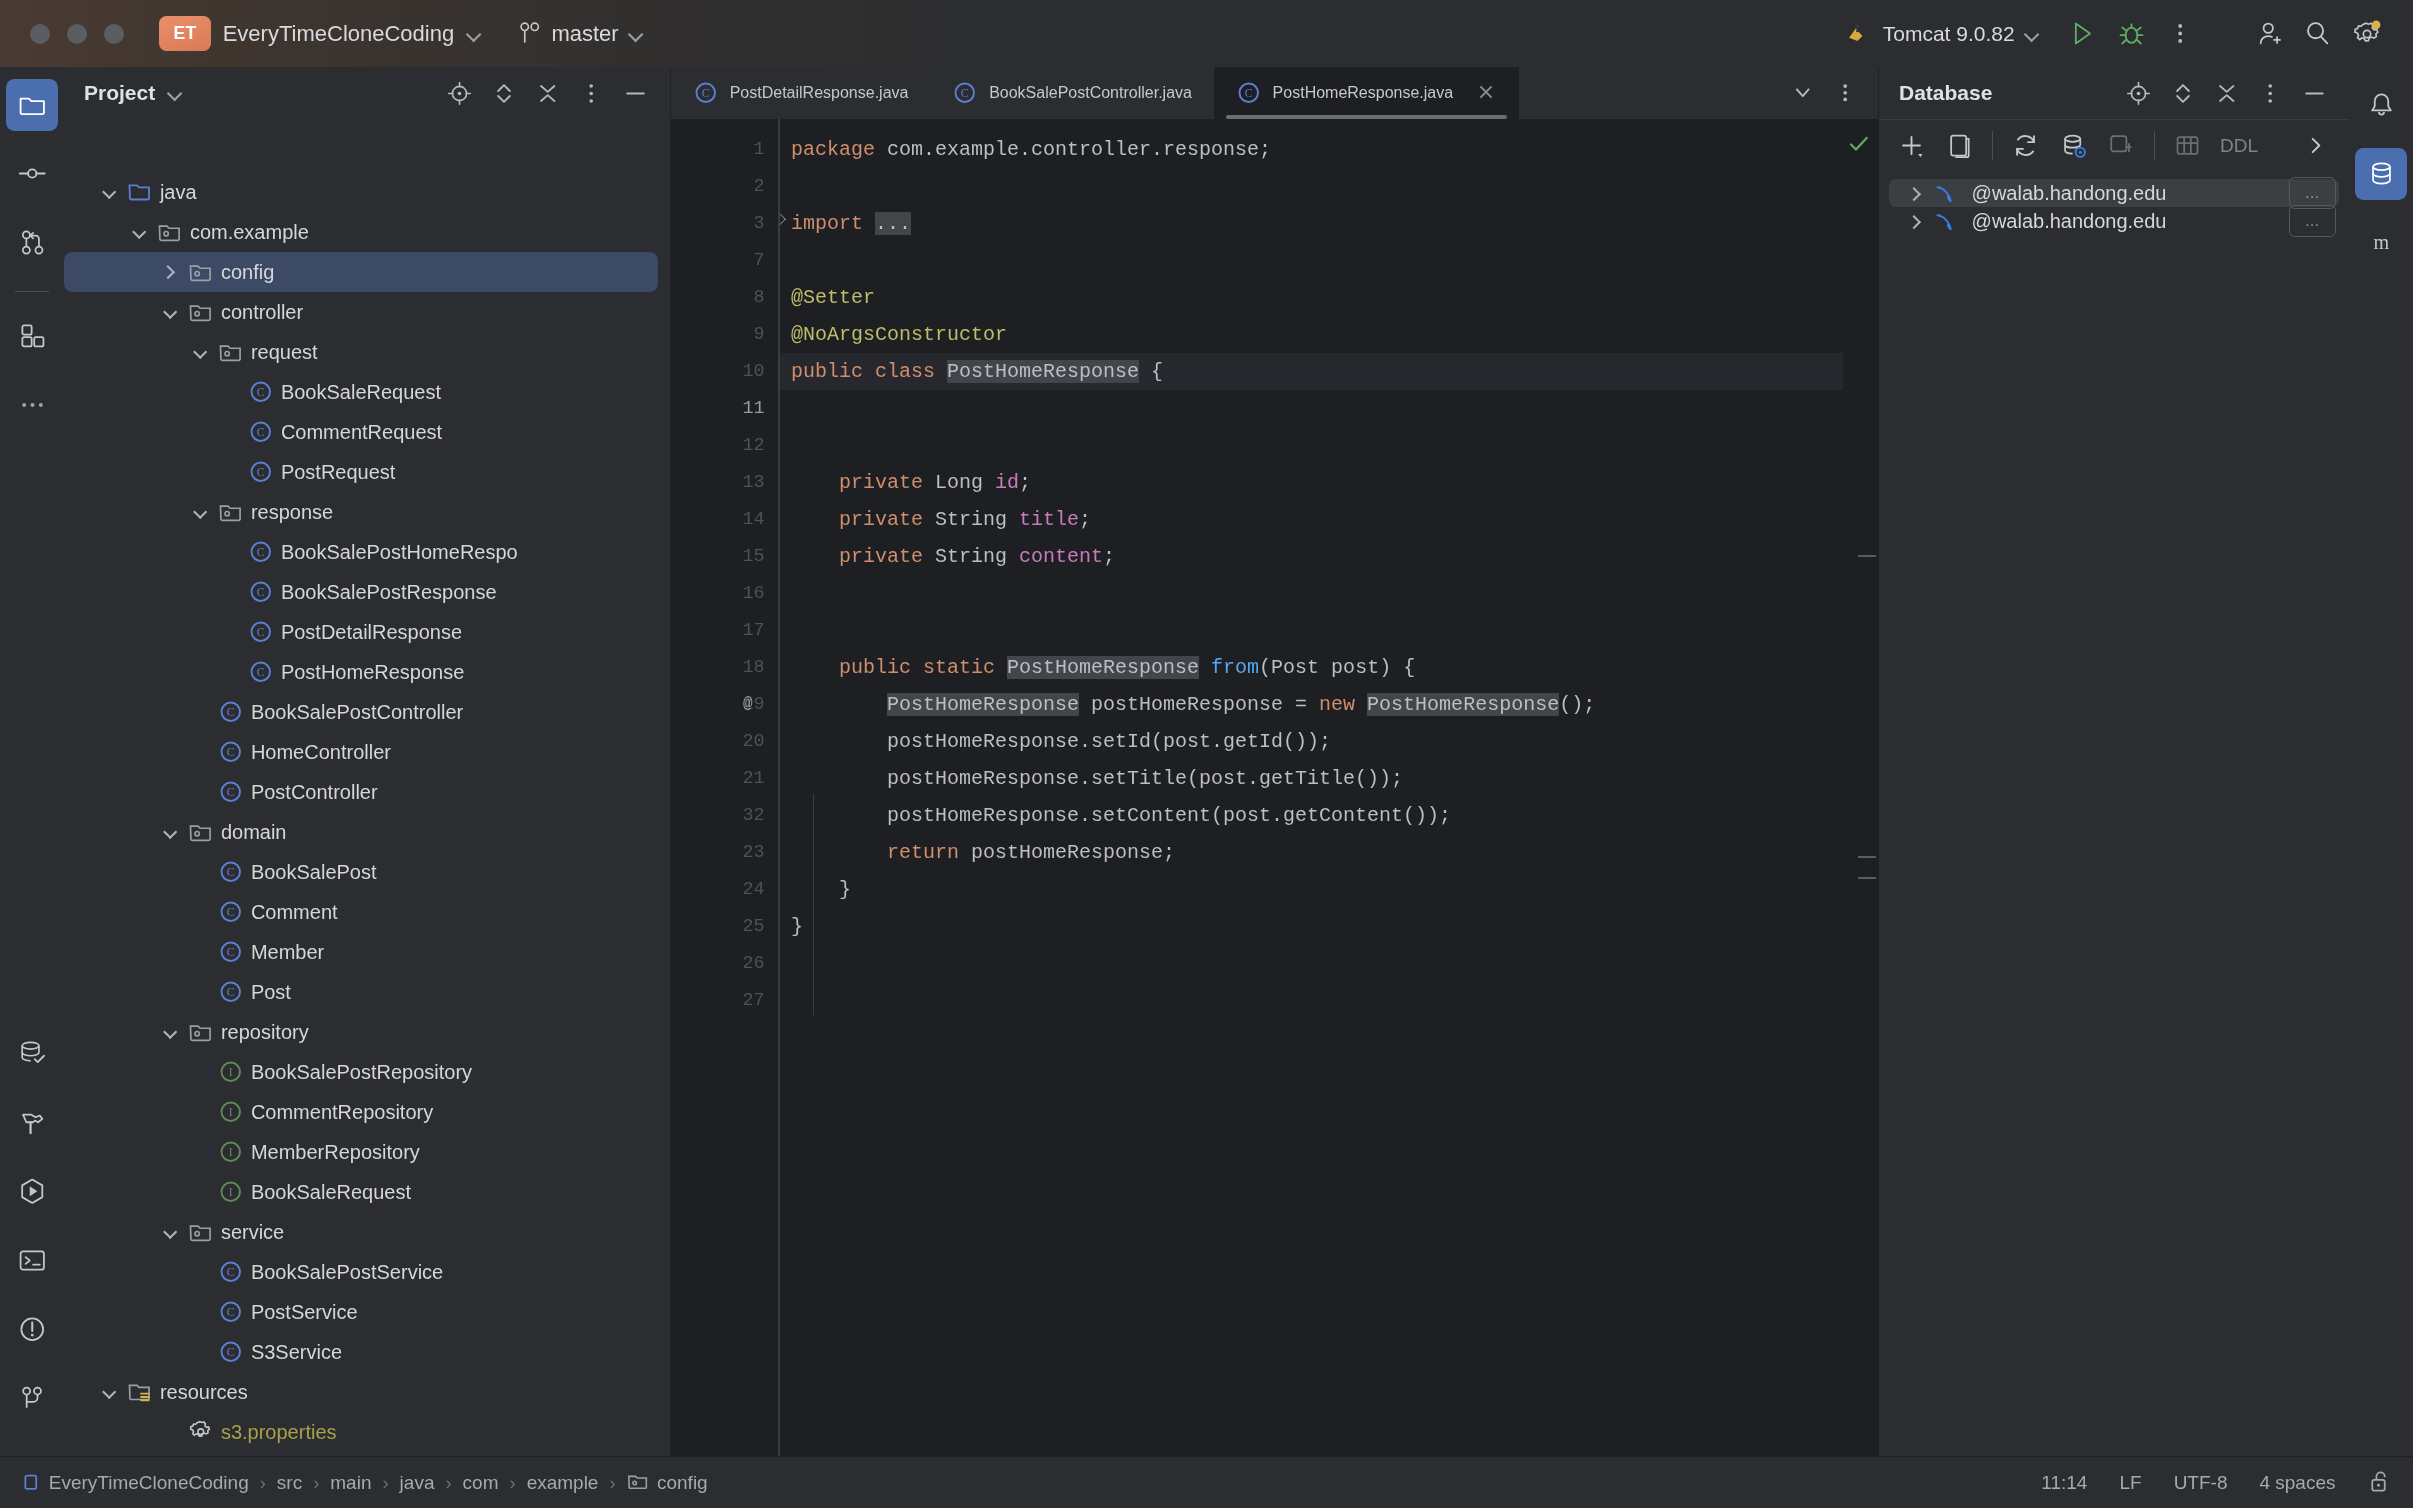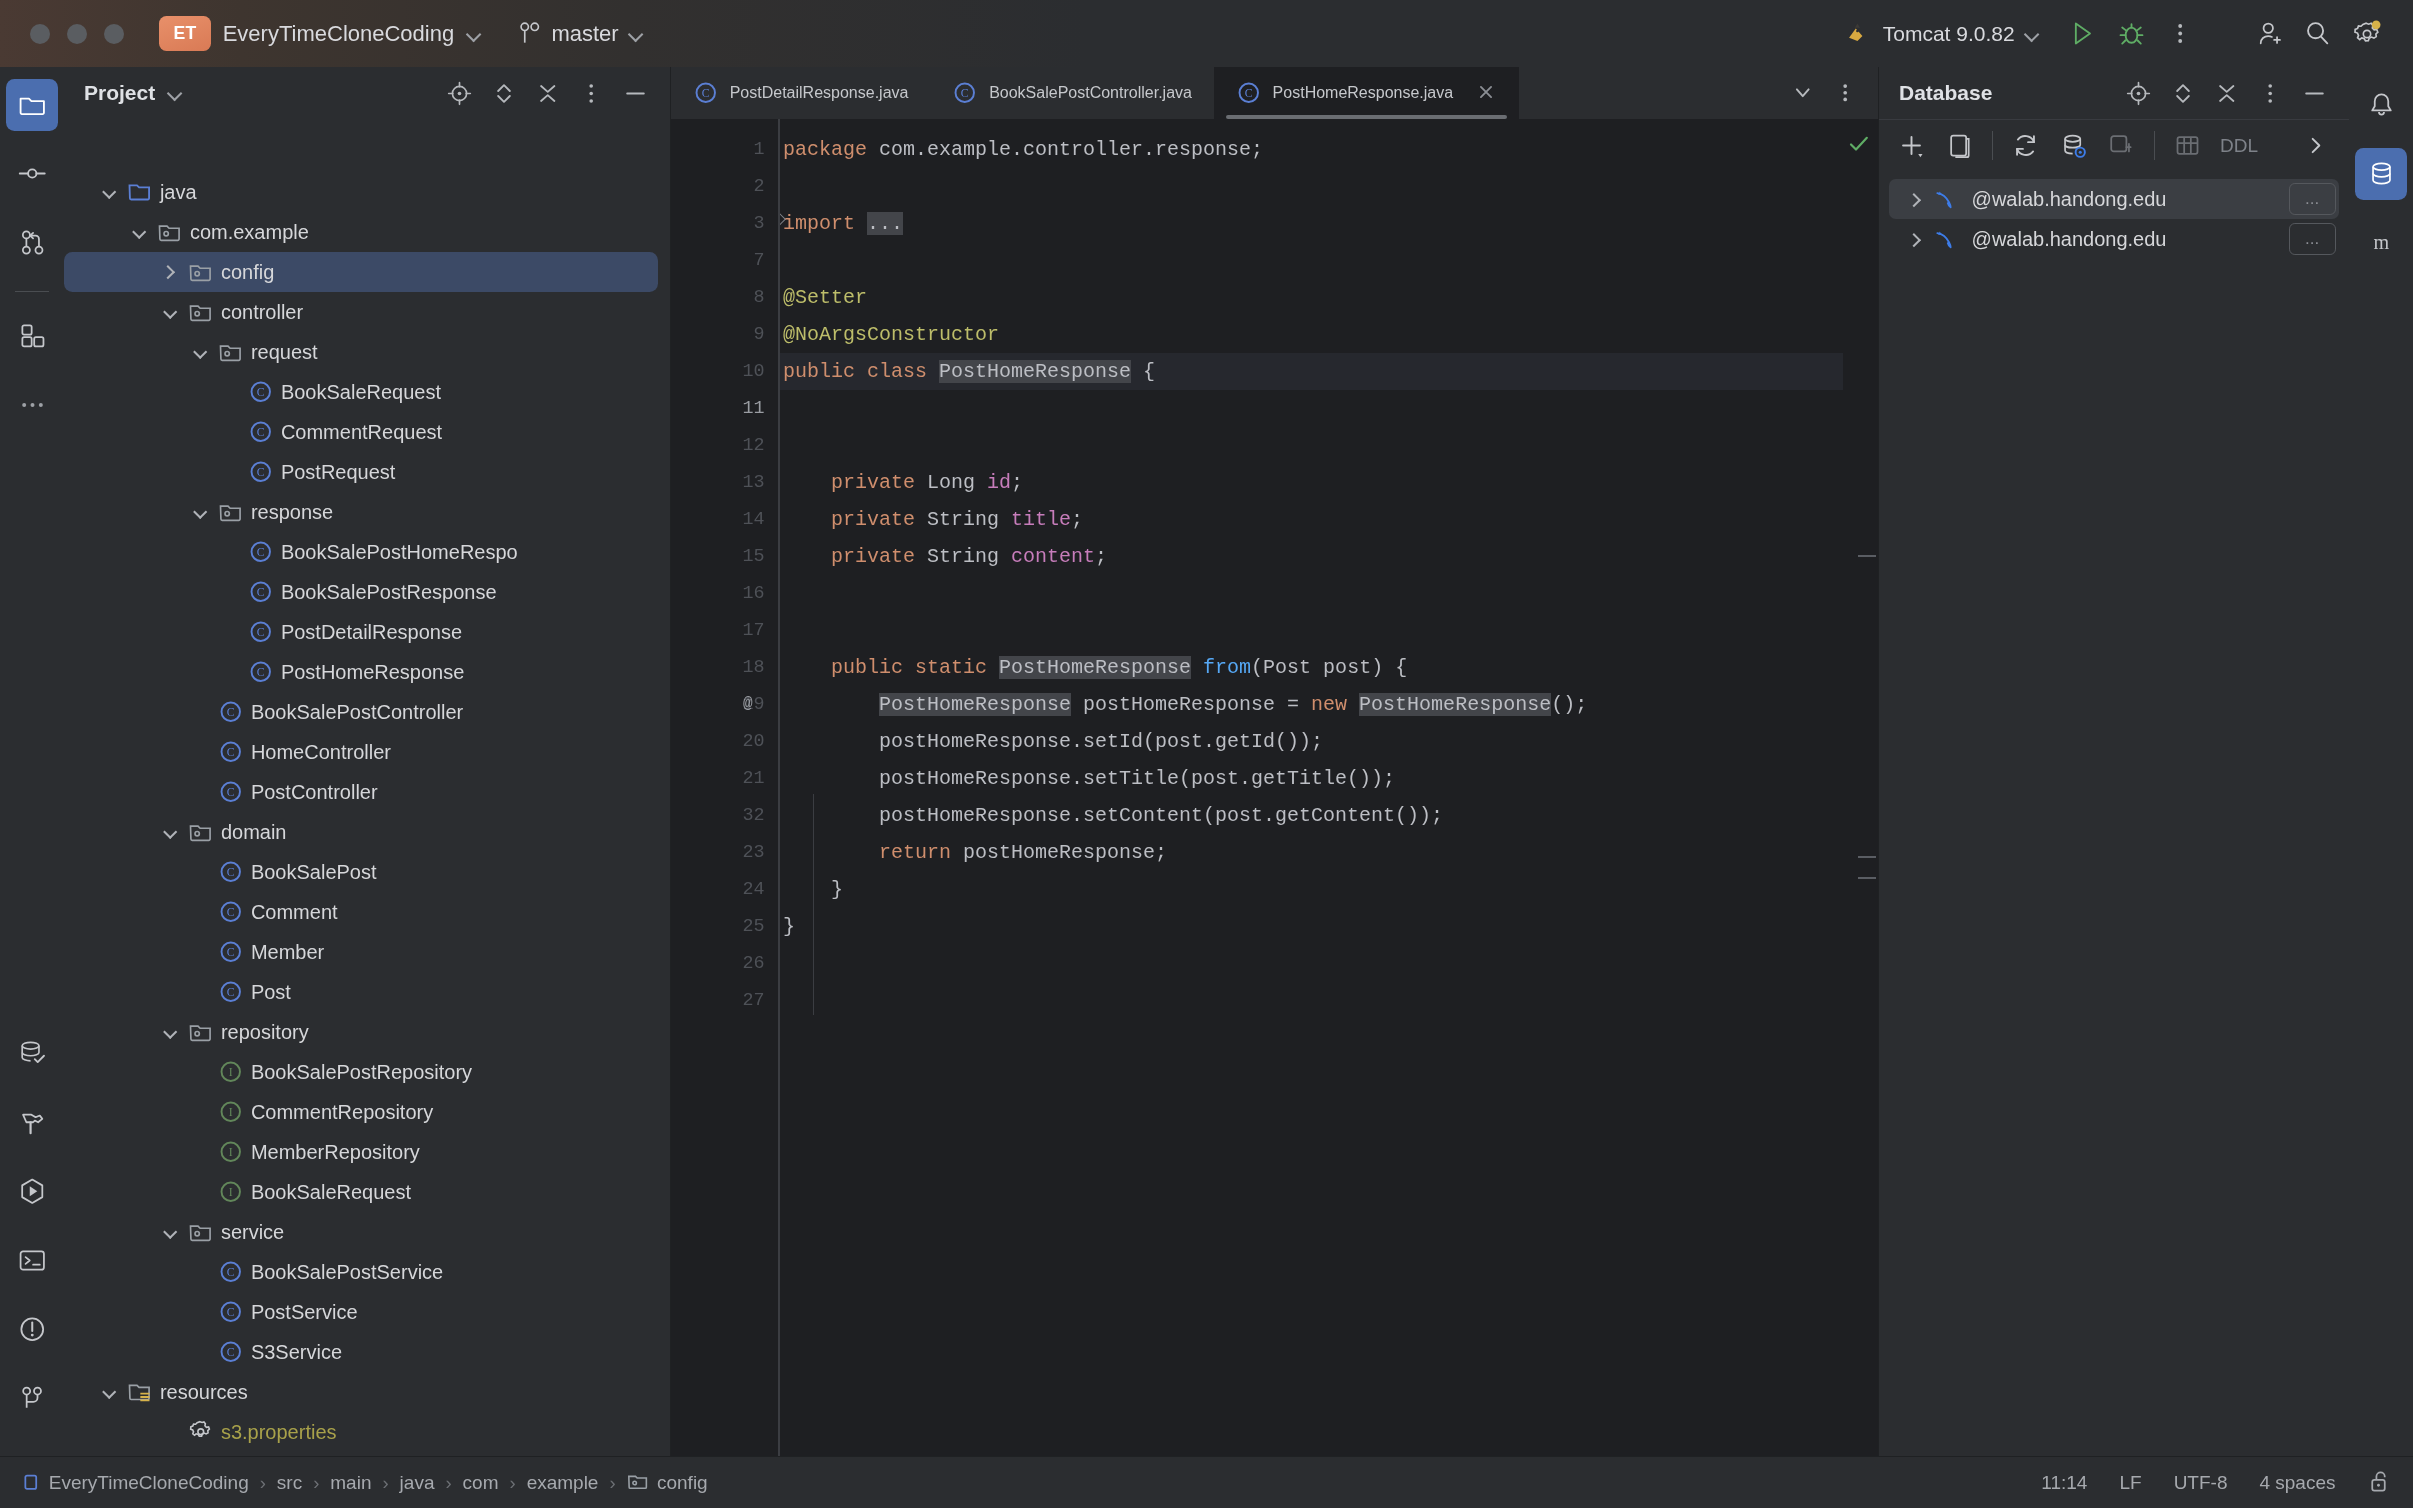--- a/index.html
+++ b/index.html
@@ -92,21 +92,21 @@
   .g-row { height: 37px; display: flex; align-items: center; justify-content: flex-end; padding-right: 13.4px; position: relative;}
   .g-num { color: #4e5157; font-size: 18.4px; font-family: "Liberation Mono", monospace; }
   .g-num.cur { color: #9a9da3; }
   .g-mark { position: absolute; left: 72px; color: #9a9da3; font-size: 16px; font-family:"Liberation Mono",monospace;}
   .g-fold { position: absolute; right: -15px; width: 18.4px; height: 18.4px; }
   .fold-ar { width: 11px; height: 11px; position: relative; display:block; }
   .fold-ar::after { content:''; position:absolute; left:0; top:0.8px; width:7.5px; height:7.5px;
     border-right:1.8px solid #81858c; border-bottom:1.8px solid #81858c; transform: rotate(-45deg);}
 
   .codelines { flex: 1 1 auto; padding-top: 11.7px; font-family: "Liberation Mono", monospace; font-size: 20px; position: relative; min-width: 0; overflow:hidden;}
-  .c-row { height: 37px; display: flex; align-items: center; white-space: pre; padding-left: 5px; }
+  .c-row { height: 37px; display: flex; align-items: center; white-space: pre; padding-left: 13px; }
   .c-row.hl { background: #26282e; }
   .tk-kw { color: #cf8e6d; }
   .tk-ann { color: #bdbd6a; }
   .tk-txt { color: #bcbec4; }
   .tk-fld { color: #c77dbb; }
   .tk-mth { color: #56a8f5; }
   .tk-ident { color: #bcbec4; background: #43454a; }
   .c-gbar { position:absolute; left: 0; top:0; width: 1.7px; height: 100%; background: #3b3d42;}
   .indent-guide { position: absolute; width: 0.8px; background: #3b3d42; }
 
@@ -114,21 +114,21 @@
   .check-ok { position: absolute; top: 13.4px; left: 3.4px; }
   .fold-tick { position: absolute; right: 1.7px; width: 18.4px; height: 1.7px; background: #5a5d63; }
 
   
   .panel-db { width: 471px; flex: 0 0 471px; background: #2b2d30; display: flex; flex-direction: column; border-left: 0.8px solid #1f2123;}
   .db-toolbar { height: 52px; flex:0 0 52px; display: flex; align-items: center; gap: 8.4px; padding: 0 13.4px; border-top: 0.8px solid #393b40;}
   .db-tb-ico { width: 39px; height: 39px; display: flex; align-items: center; justify-content: center; }
   .db-vsep { width: 0.8px; height: 28.5px; background: #4a4d51; margin: 0 5px;}
   .db-ddl { color: #7e8289; font-size: 19px; padding: 0 5px;}
   .db-list { padding-top: 8.4px; }
-  .db-row { height: 40px; display: flex; align-items: center; padding-left: 11.7px; margin: 0 10px; border-radius: 6.7px; }
+  .db-row { height: 28px; display: flex; align-items: center; padding-left: 11.7px; margin: 0 10px; border-radius: 6.7px; }
   .db-row.sel { background: #3b3e43; }
   .db-label { color: #d6d7da; font-size: 20px; margin-left: 8.4px; }
   .db-more {
     margin-left: auto; width: 47px; height: 32px; border: 0.8px solid #55585d; border-radius: 5.9px;
     color: #8b8e94; font-size: 17px; display: flex; align-items: center; justify-content: center; margin-right: 3.4px;
   }
 
   
   .rail-right { width: 64px; flex: 0 0 64px; background: #2b2d30; display: flex; flex-direction: column; align-items: center; padding-top: 11.7px;}
 

